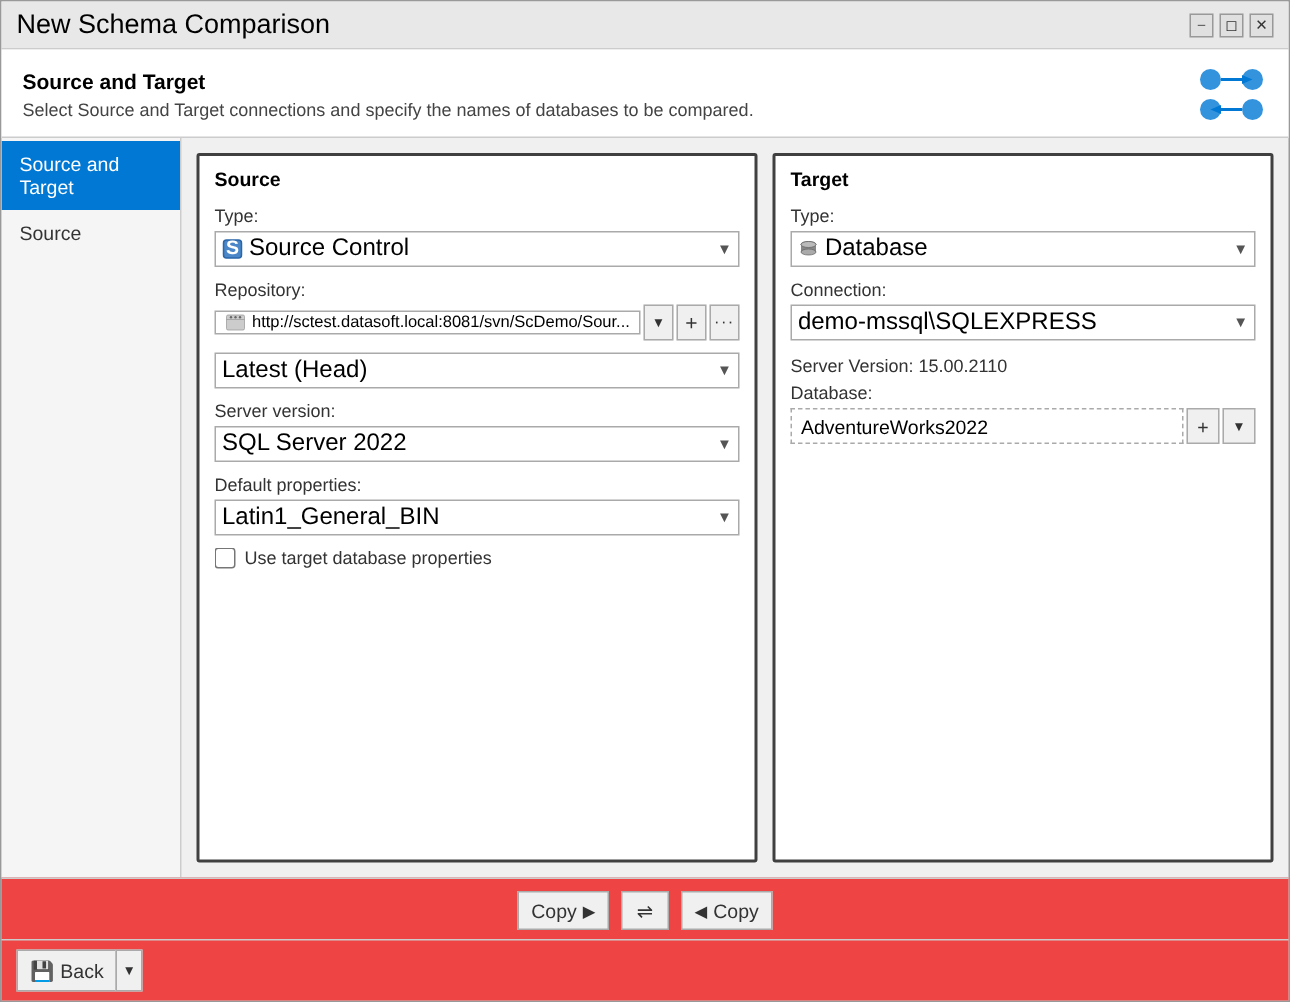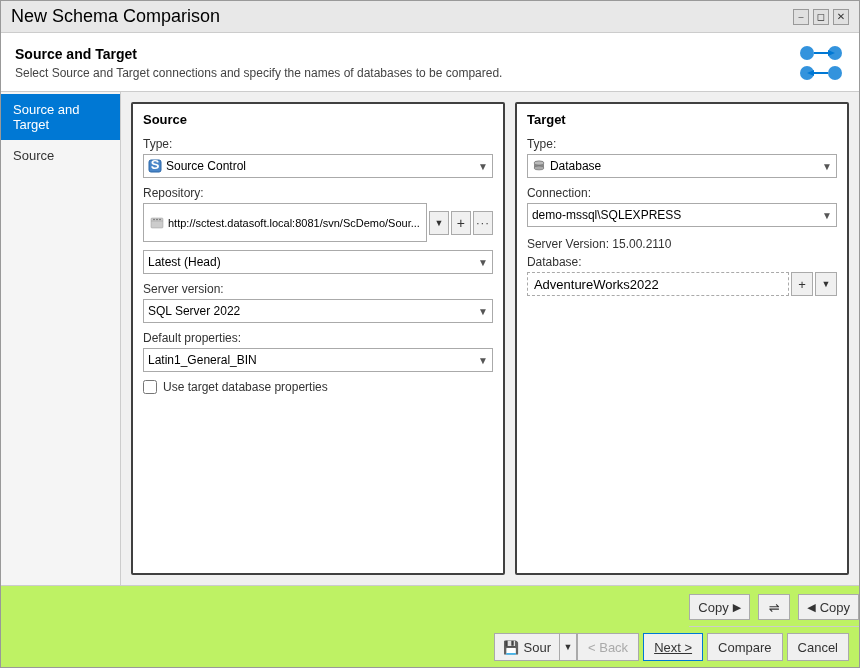--- a/index.html
+++ b/index.html
@@ -17,45 +17,45 @@
     .sidebar { width: 120px; background: #f5f5f5; border-right: 1px solid #ccc; padding-top: 2px; }
     .sidebar-item { padding: 8px 12px; cursor: pointer; color: #333; font-size: 13px; }
     .sidebar-item.active { background: #0078d4; color: #fff; }
     .content-area { flex: 1; padding: 10px; display: flex; gap: 10px; overflow: hidden; }
     .panel { border: 2px solid #404040; background: #fff; border-radius: 2px; flex: 1; display: flex; flex-direction: column; }
     .panel-title { font-weight: bold; font-size: 13px; padding: 8px 10px 4px 10px; color: #000; }
     .panel-body { padding: 6px 10px; flex: 1; }
     .field-group { margin-bottom: 8px; }
     .field-label { font-size: 12px; color: #333; margin-bottom: 3px; }
     .repo-row { display: flex; align-items: center; gap: 2px; }
-    .repo-input { flex: 1; height: 39px; border: 1px solid #aaa; padding: 2px 6px; font-size: 12px; color: #000; background: #fff; overflow: hidden; text-overflow: ellipsis; white-space: nowrap; display: flex; align-items: center; gap: 4px; }
+    .repo-input { flex: 1; height: 16px; border: 1px solid #aaa; padding: 2px 6px; font-size: 12px; color: #000; background: #fff; overflow: hidden; text-overflow: ellipsis; white-space: nowrap; display: flex; align-items: center; gap: 4px; }
     .repo-btn { width: 20px; height: 24px; border: 1px solid #aaa; background: #f0f0f0; cursor: pointer; display: flex; align-items: center; justify-content: center; font-size: 11px; color: #333; }
     .checkbox-row { display: flex; align-items: flex-end; gap: 6px; margin-top: 6px; }
     .checkbox-row input[type=checkbox] { width: 14px; height: 14px; }
     .checkbox-label { font-size: 12px; color: #333; }
     .target-panel { min-width: 310px; max-width: 340px; }
     .server-version-text { font-size: 12px; color: #333; padding: 2px 0 4px 0; }
     .db-row { display: flex; align-items: center; gap: 2px; }
     .db-input { flex: 1; height: 24px; border: 1px solid #aaa; padding: 2px 6px; font-size: 12px; background: #fff; display: flex; align-items: center; }
     .db-input-text { flex: 1; color: #000; }
     .db-plus-btn { width: 22px; height: 24px; border: 1px solid #aaa; background: #f0f0f0; cursor: pointer; display: flex; align-items: center; justify-content: center; font-size: 13px; color: #333; }
-    .bottom-bar { border-top: 1px solid #ccc; background: #bef264; display: flex; flex-direction: column; align-items: flex-end; }
+    .bottom-bar { border-top: 1px solid #ccc; background: #ef4444; display: flex; flex-direction: column; }
     .copy-row { display: flex; justify-content: center; align-items: center; gap: 8px; padding: 8px 0 6px 0; border-bottom: 1px solid #ccc; }
     .copy-btn { height: 26px; min-width: 56px; border: 1px solid #aaa; background: #f0f0f0; cursor: pointer; display: flex; align-items: center; justify-content: center; gap: 4px; font-size: 12px; color: #333; padding: 0 8px; }
     .swap-btn { width: 32px; height: 26px; border: 1px solid #aaa; background: #f0f0f0; cursor: pointer; display: flex; align-items: center; justify-content: center; font-size: 14px; color: #333; }
     .action-row { display: flex; align-items: center; padding: 6px 10px; justify-content: space-between; }
     .save-area { display: flex; align-items: center; gap: 0; }
     .save-btn { height: 28px; min-width: 50px; border: 1px solid #aaa; background: #f0f0f0; cursor: pointer; font-size: 12px; color: #333; display: flex; align-items: center; justify-content: center; gap: 4px; padding: 0 8px; border-right: none; }
     .save-dropdown { width: 18px; height: 28px; border: 1px solid #aaa; background: #f0f0f0; cursor: pointer; display: flex; align-items: center; justify-content: center; font-size: 9px; color: #333; }
     .nav-buttons { display: flex; gap: 4px; align-items: center; }
     .nav-btn { height: 28px; min-width: 56px; border: 1px solid #aaa; background: #f0f0f0; cursor: pointer; font-size: 12px; color: #333; display: flex; align-items: center; justify-content: center; padding: 0 10px; }
     .nav-btn.next-btn { border: 1px solid #0078d4; text-decoration: underline; }
     .nav-btn.disabled { color: #aaa; cursor: default; }
     .select-with-icon { display: flex; align-items: center; height: 24px; border: 1px solid #aaa; background: #fff; padding: 0 4px; gap: 4px; position: relative; }
-    .select-with-icon-text { flex: 1; font-size: 12px; }
+    .select-with-icon-text { flex: 1; font-size: 16px; }
     .select-with-icon-arrow { font-size: 10px; color: #555; }
     .big-icon-area { display: flex; align-items: center; }
   </style>
 </head>
 <body>
 
 <div class="window">
 
   <div class="title-bar">
     <span class="title-bar-left">New Schema Comparison</span>
@@ -222,33 +222,19 @@
       <button class="copy-btn">
         <span style="font-size:11px;">◀</span>
         <span>Copy</span>
       </button>
     </div>
 
     <div class="action-row">
       <div class="save-area">
         <div class="save-btn">
           <span>💾</span>
-          <span>Sour</span>
+          <span>Back</span>
         </div>
         <div class="save-dropdown">▼</div>
       </div>
-      <div class="nav-buttons">
-        <button class="nav-btn disabled">
-          <span>&lt; Back</span>
-        </button>
-        <button class="nav-btn next-btn">
-          <span>Next &gt;</span>
-        </button>
-        <button class="nav-btn">
-          <span>Compare</span>
-        </button>
-        <button class="nav-btn">
-          <span>Cancel</span>
-        </button>
-      </div>
     </div>
   </div>
 </div>
 
 </body></html>

